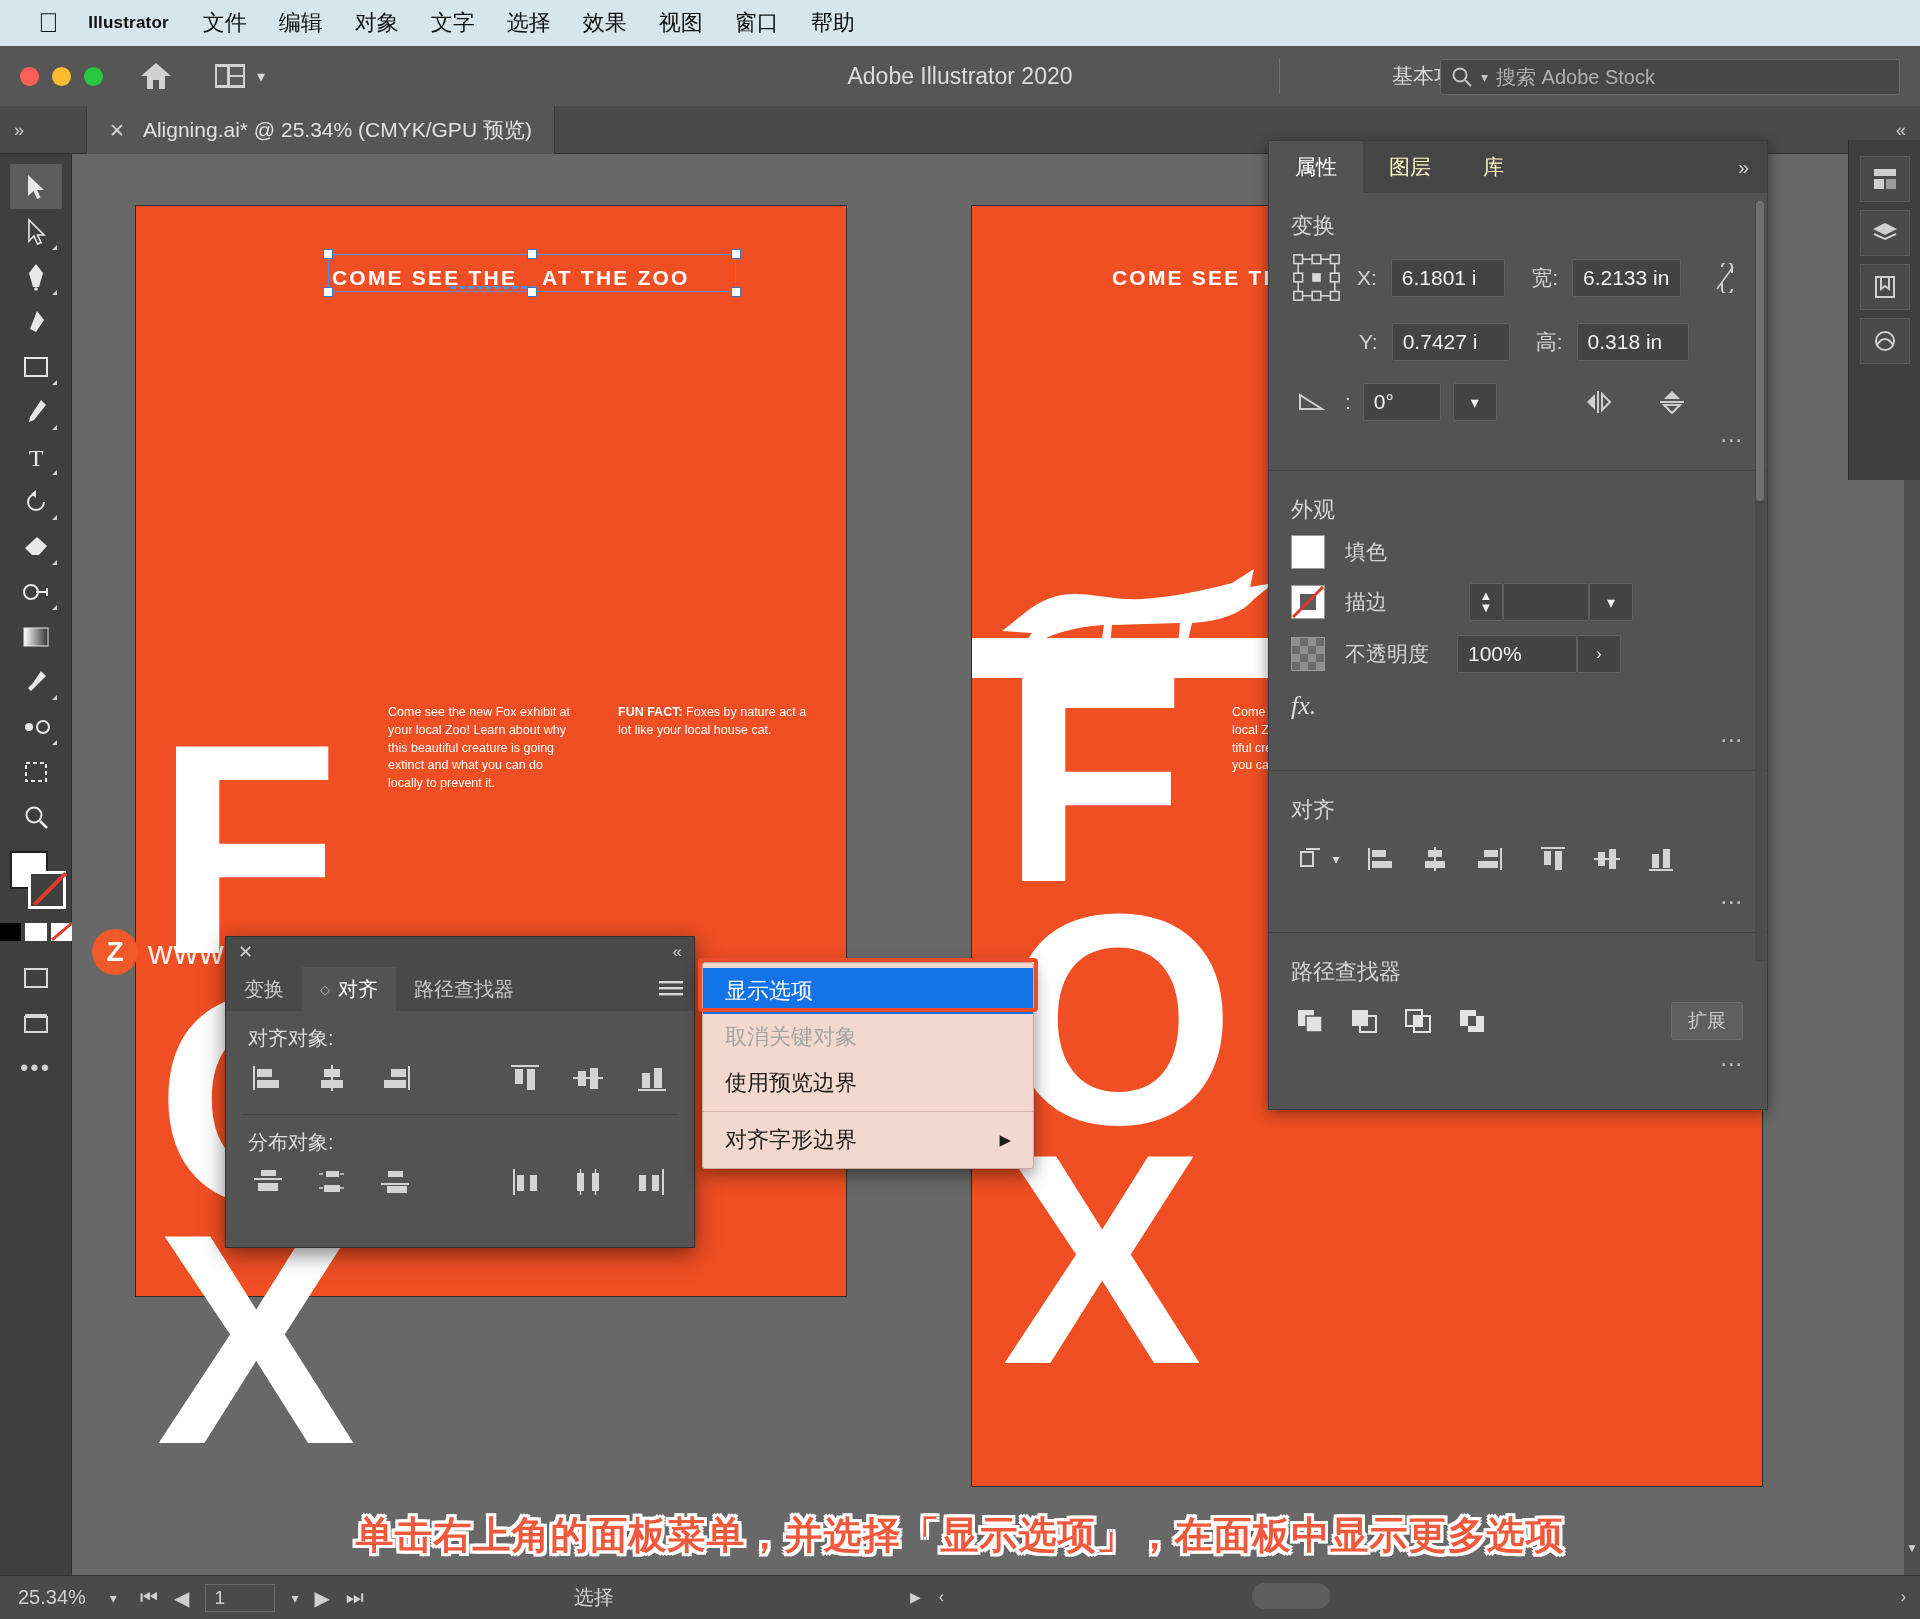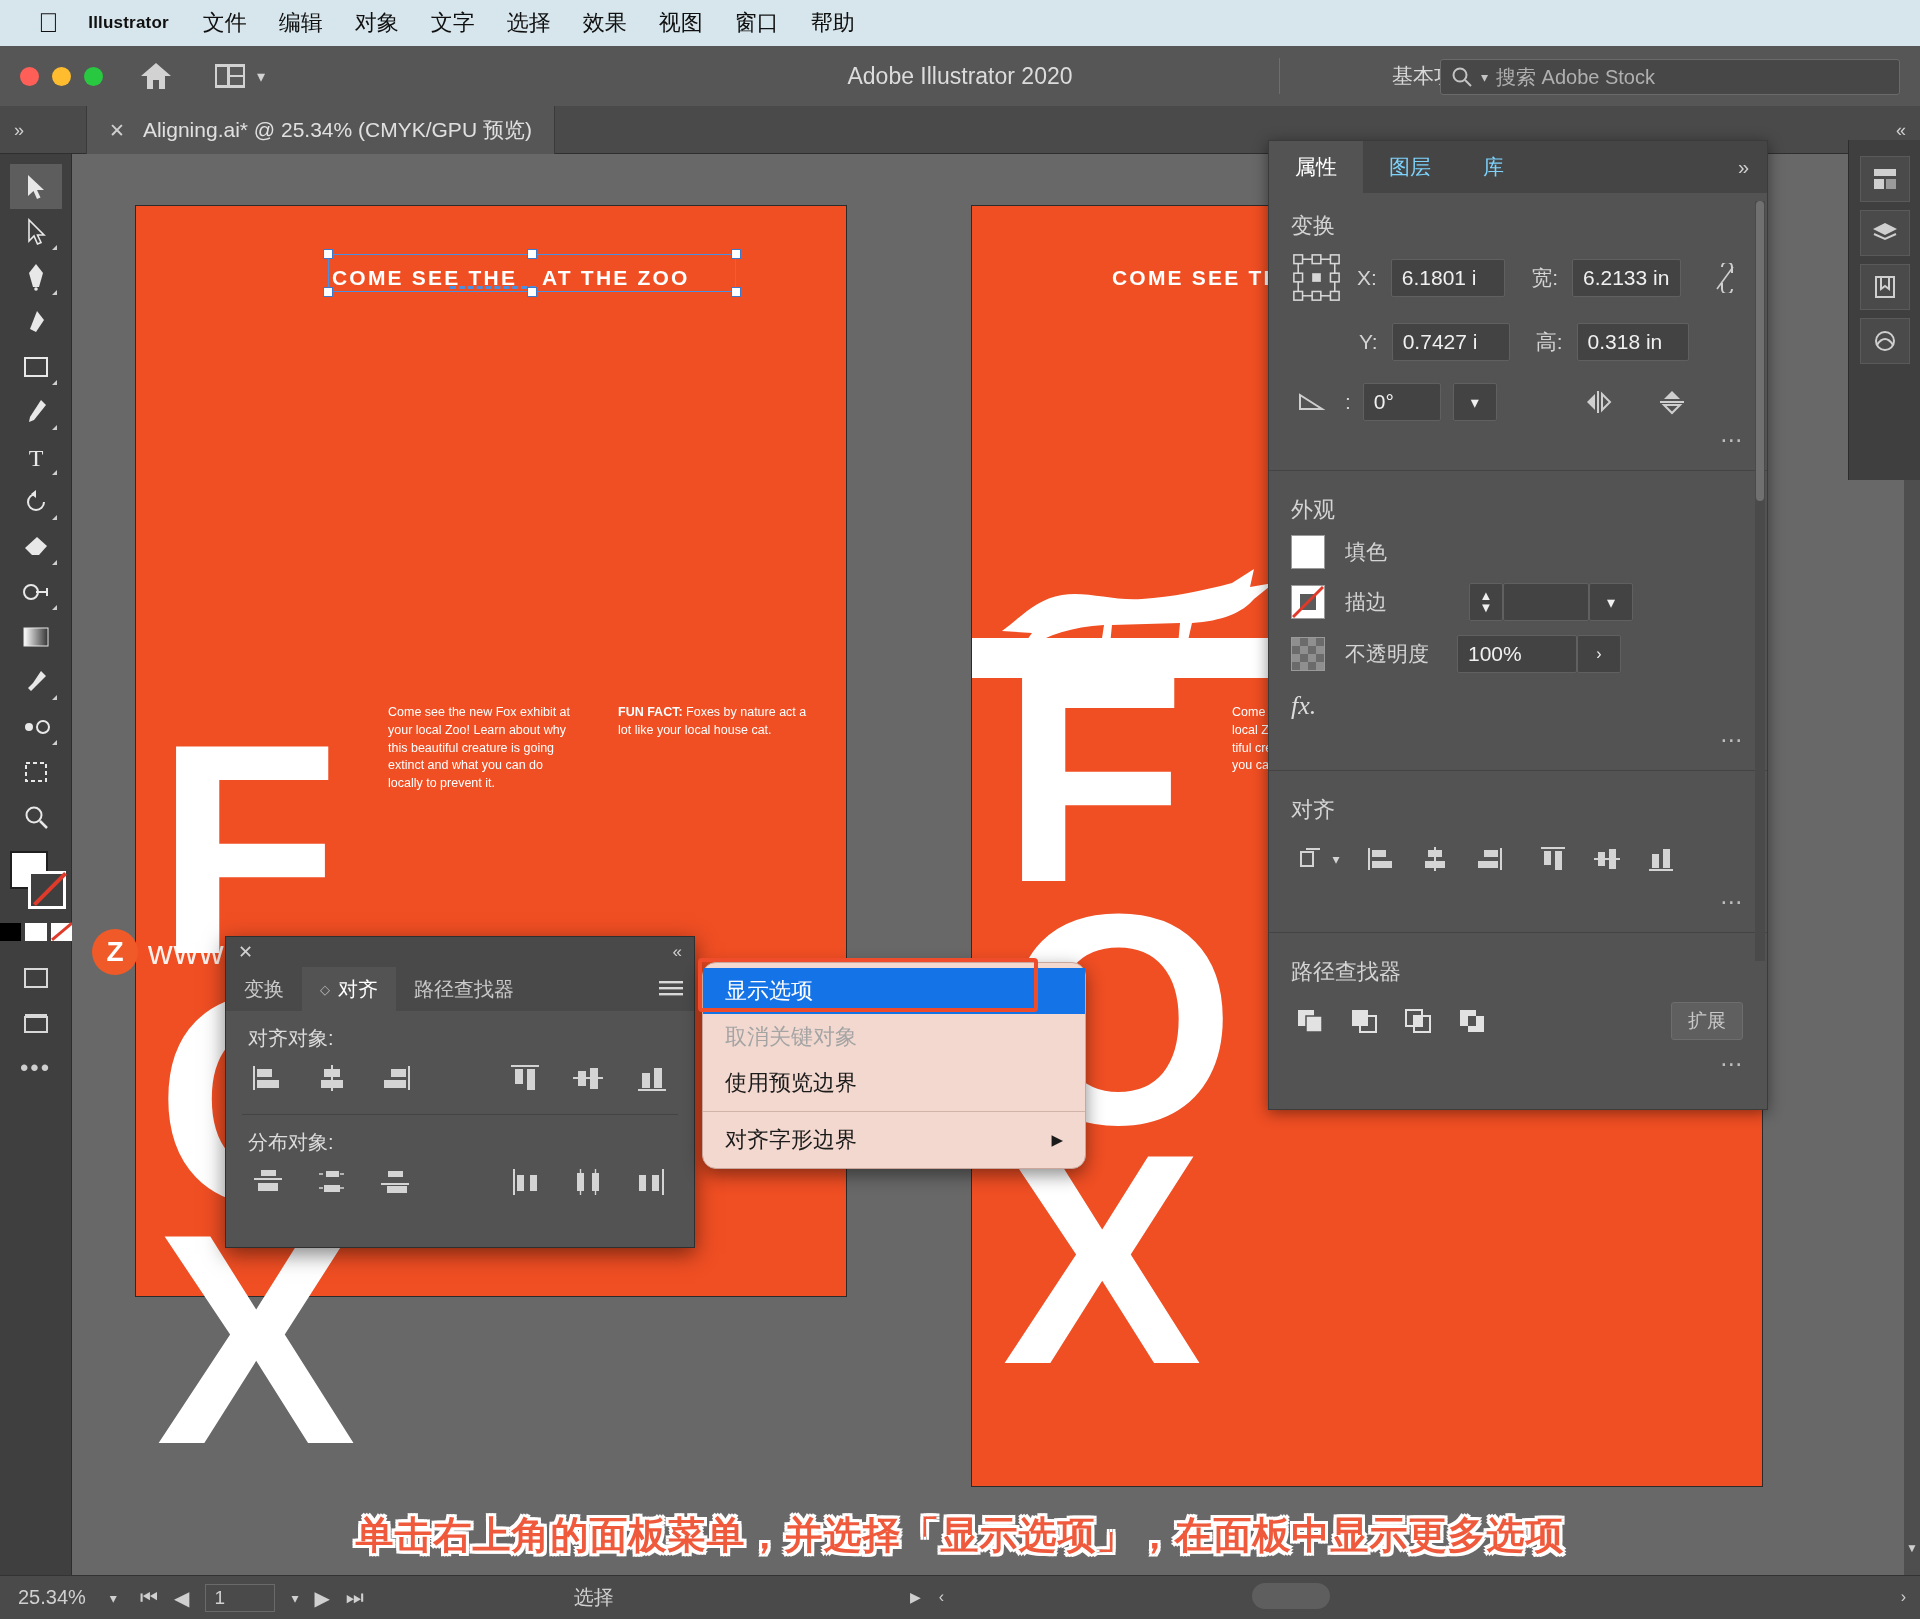--- a/index.html
+++ b/index.html
@@ -111,21 +111,21 @@
   .body-col { position:absolute; color:#fff; font-size:12.5px; line-height:1.42; width:200px;}
   .body-col b{font-weight:bold;}
 
   
   .props {
     position:absolute; right:152px; top:140px; width:500px; height:970px;
     background:#535353; border:1px solid #3b3b3b;
     box-shadow:0 3px 14px rgba(0,0,0,.45);
   }
   .ptabs { display:flex; height:52px; background:#454545; }
-  .ptab { padding:0 26px; display:flex; align-items:center; font-size:21px; color:#7dd3fc;}
+  .ptab { padding:0 26px; display:flex; align-items:center; font-size:21px; color:#fef9c3;}
   .ptab.active{ background:#535353; color:#fff;}
   .ptabs .chev{ margin-left:auto; display:flex;align-items:center;padding:0 18px;font-size:20px;color:#cfcfcf;}
   .sect-title{ font-size:22px; color:#d4d4d4; padding:18px 22px 10px 22px;}
   .divider{height:1px;background:#444;margin:6px 0;}
   .row{display:flex;align-items:center;gap:10px;padding:0 22px;}
   .fld {
     background:#434343; border:1px solid #606060; border-radius:2px;
     height:38px; display:flex; align-items:center; padding:0 10px;
     font-size:21px; color:#f0f0f0;
   }
@@ -158,22 +158,22 @@
   .ap-tab{padding:0 18px;display:flex;align-items:center;gap:8px;font-size:20px;color:#c9c9c9;}
   .ap-tab.active{background:#535353;color:#fff;}
   .ap-menu{margin-left:auto;width:46px;display:flex;align-items:center;justify-content:center;}
   .ap-label{font-size:20px;color:#dcdcdc;padding:14px 22px 6px;}
   .ap-icons{display:flex;align-items:center;padding:0 22px;gap:24px;}
   .ap-icons .gap{width:44px;}
   .ap-ic{width:42px;height:40px;display:flex;align-items:center;justify-content:center;}
 
   
   .ctxmenu{
-    position:absolute; left:702px; top:962px; width:384px;
-    background:#f3d8cf; border:1px solid #caa79c; border-radius:14px;
+    position:absolute; left:702px; top:962px; width:332px;
+    background:#f3d8cf; border:1px solid #caa79c; border-radius:3px;
     box-shadow:0 6px 18px rgba(0,0,0,.45); padding:5px 0;
     font-size:22px; color:#1b1b1b;
   }
   .ctx-item{ height:46px; display:flex; align-items:center; padding:0 22px; }
   .ctx-item.hl{ background:#1473e6; color:#fff; }
   .ctx-item.dis{ color:#a4a4a4; }
   .ctx-sep{height:1px;background:#d1b4a9;margin:5px 0;}
   .ctx-arrow{margin-left:auto;font-size:15px;}
   .ctx-hlring{
     position:absolute; left:698px; top:958px; width:340px; height:54px;

